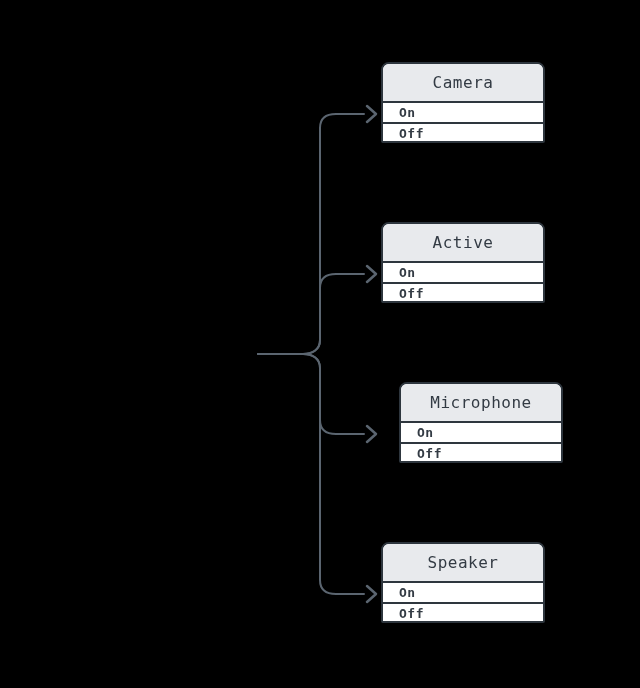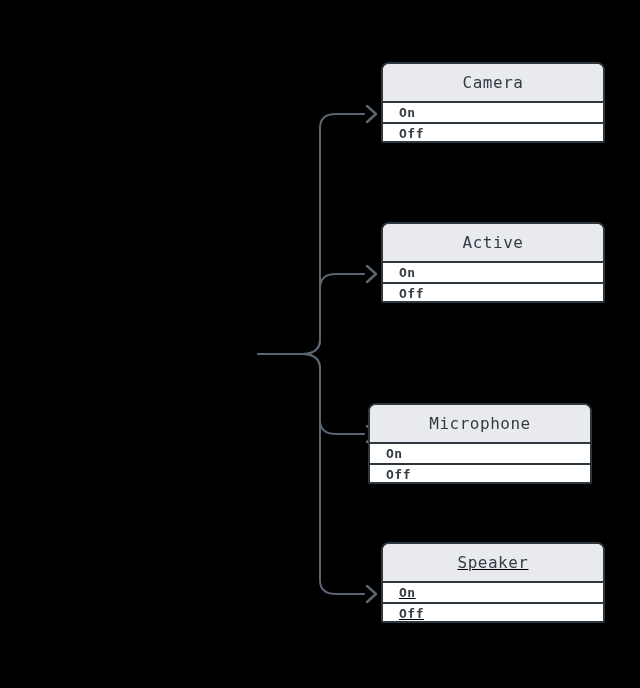--- a/index.html
+++ b/index.html
@@ -37,21 +37,21 @@
   }
   .arrowhead {
     stroke: var(--edge);
     stroke-width: 2.5;
     fill: none;
     stroke-linecap: round;
     stroke-linejoin: round;
   }
   .node {
     position: absolute;
-    width: 224px;
+    width: 164px;
     background: var(--row-bg);
     border: 2px solid var(--node-border);
     border-radius: 8px 8px 2px 2px;
     overflow: hidden;
   }
   .node-header {
     height: 39px;
     background: var(--header-bg);
     border-bottom: 2px solid var(--node-border);
     display: flex;
@@ -70,22 +70,22 @@
     font-weight: bold;
     letter-spacing: 0.5px;
     color: var(--text);
   }
   .node-row + .node-row {
     border-top: 2px solid var(--node-border);
   }
   #node-video-call-client { left: 61px;  top: 302px; }
   #node-camera            { left: 381px; top: 62px;  }
   #node-display           { left: 381px; top: 222px; }
-  #node-microphone        { left: 368px; top: 382px; margin-top: 21px; }
-  #node-speaker           { left: 381px; top: 542px; text-decoration: underline; }
+  #node-microphone        { left: 399px; top: 382px; }
+  #node-speaker           { left: 381px; top: 542px; }
 </style>
 </head>
 <body>
 
 <div class="canvas">
 
   <svg class="edge-layer" viewBox="0 0 640 688" width="640" height="688" xmlns="http://www.w3.org/2000/svg">
     <path class="edge" d="M 258 354 L 303 354 C 312 354 320 350 320 340 L 320 128 C 320 118 326 114 336 114 L 364 114"></path>
     <path class="edge" d="M 258 354 L 303 354 C 312 354 320 350 320 340 L 320 288 C 320 278 326 274 336 274 L 364 274"></path>
     <path class="edge" d="M 258 354 L 303 354 C 312 354 320 358 320 368 L 320 420 C 320 430 326 434 336 434 L 364 434"></path>

